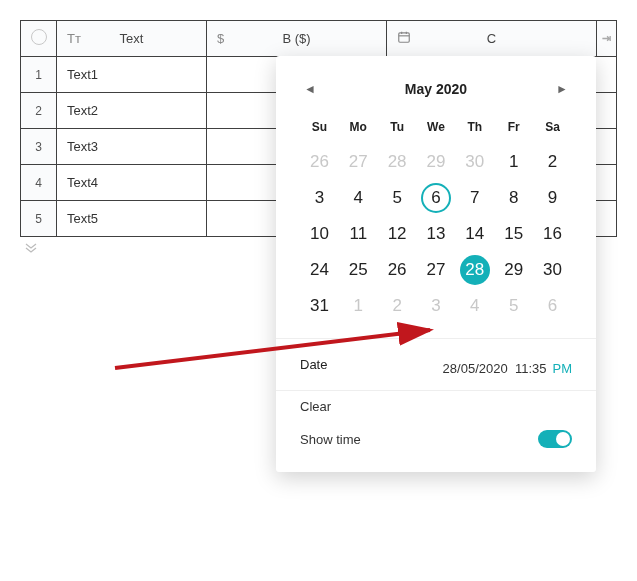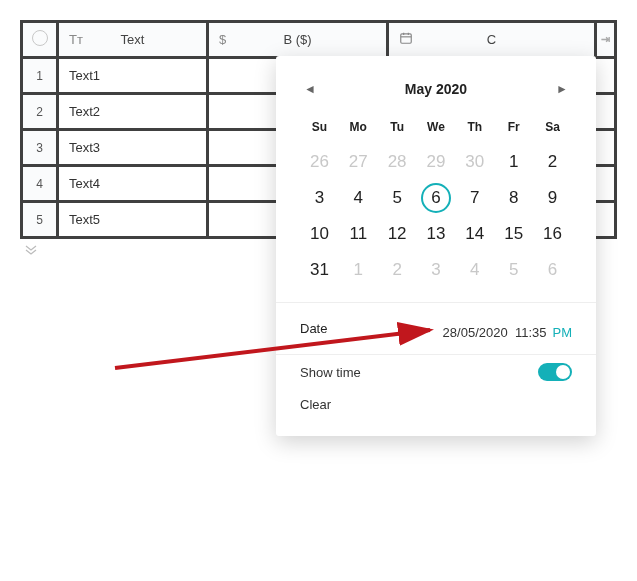--- a/index.html
+++ b/index.html
@@ -1,21 +1,21 @@
 <!DOCTYPE html>
 <html><head>
 <meta charset="utf-8">
 <style>
   * { box-sizing: border-box; margin: 0; padding: 0; }
   body { font-family: -apple-system, BlinkMacSystemFont, "Segoe UI", Arial, sans-serif; font-size: 13px; color: #333; background: #fff; width: 637px; height: 581px; position: relative; overflow: hidden; }
   
   .table-area { position: absolute; left: 20px; top: 20px; right: 20px; }
   
   .table { border-collapse: collapse; width: 100%; }
-  .table th, .table td { border: 3px solid #404040; height: 36px; }
+  .table th, .table td { border: 1px solid #404040; height: 36px; }
   
   .corner-cell { width: 36px; background: #fafbfc; text-align: center; }
   .corner-circle { display: inline-block; width: 16px; height: 16px; border: 1.5px solid #c8c8c8; border-radius: 50%; }
   
   .col-header { background: #fafbfc; text-align: center; font-weight: 500; color: #444; position: relative; }
   .col-header .hdr-wrap { display: flex; align-items: center; justify-content: center; gap: 8px; }
   .col-header .hdr-icon { color: #888; font-size: 13px; position: absolute; left: 10px; }
   .col-a { width: 150px; }
   .col-b { width: 180px; }
   .col-c { }
@@ -222,20 +222,43 @@
           </td>
           <td>
             <div class="day">15</div>
           </td>
           <td>
             <div class="day">16</div>
           </td>
         </tr>
         <tr>
           <td>
+            <div class="day">24</div>
+          </td>
+          <td>
+            <div class="day">25</div>
+          </td>
+          <td>
+            <div class="day">26</div>
+          </td>
+          <td>
+            <div class="day">27</div>
+          </td>
+          <td>
+            <div class="day selected">28</div>
+          </td>
+          <td>
+            <div class="day">29</div>
+          </td>
+          <td>
+            <div class="day">30</div>
+          </td>
+        </tr>
+        <tr>
+          <td>
             <div class="day">31</div>
           </td>
           <td>
             <div class="day muted">1</div>
           </td>
           <td>
             <div class="day muted">2</div>
           </td>
           <td>
             <div class="day muted">3</div>
@@ -254,25 +277,25 @@
   </table>
   <hr class="dp-sep">
   <div class="dp-daterow">
     <span class="lbl">Date</span>
     <span class="val">
       <span>28/05/2020</span>&nbsp;&nbsp;<span>11:35</span><span class="ampm">PM</span>
     </span>
   </div>
   <hr class="dp-sep" style="margin-top:4px">
   <div class="dp-row">
+    <span>Clear</span>
+  </div>
+  <div class="dp-row">
     <span>Show time</span>
     <span class="toggle"></span>
-  </div>
-  <div class="dp-row">
-    <span>Clear</span>
   </div>
 </div>
 
 <svg class="arrow-svg" viewBox="0 0 340 60">
   <defs>
       <marker id="ah" markerWidth="10" markerHeight="10" refX="8" refY="3" orient="auto">
         <path d="M0,0 L9,3 L0,6 Z" fill="#c1171d"></path>
       </marker>
     </defs>
   <line x1="5" y1="48" x2="320" y2="10" stroke="#c1171d" stroke-width="4" marker-end="url(#ah)"></line>

